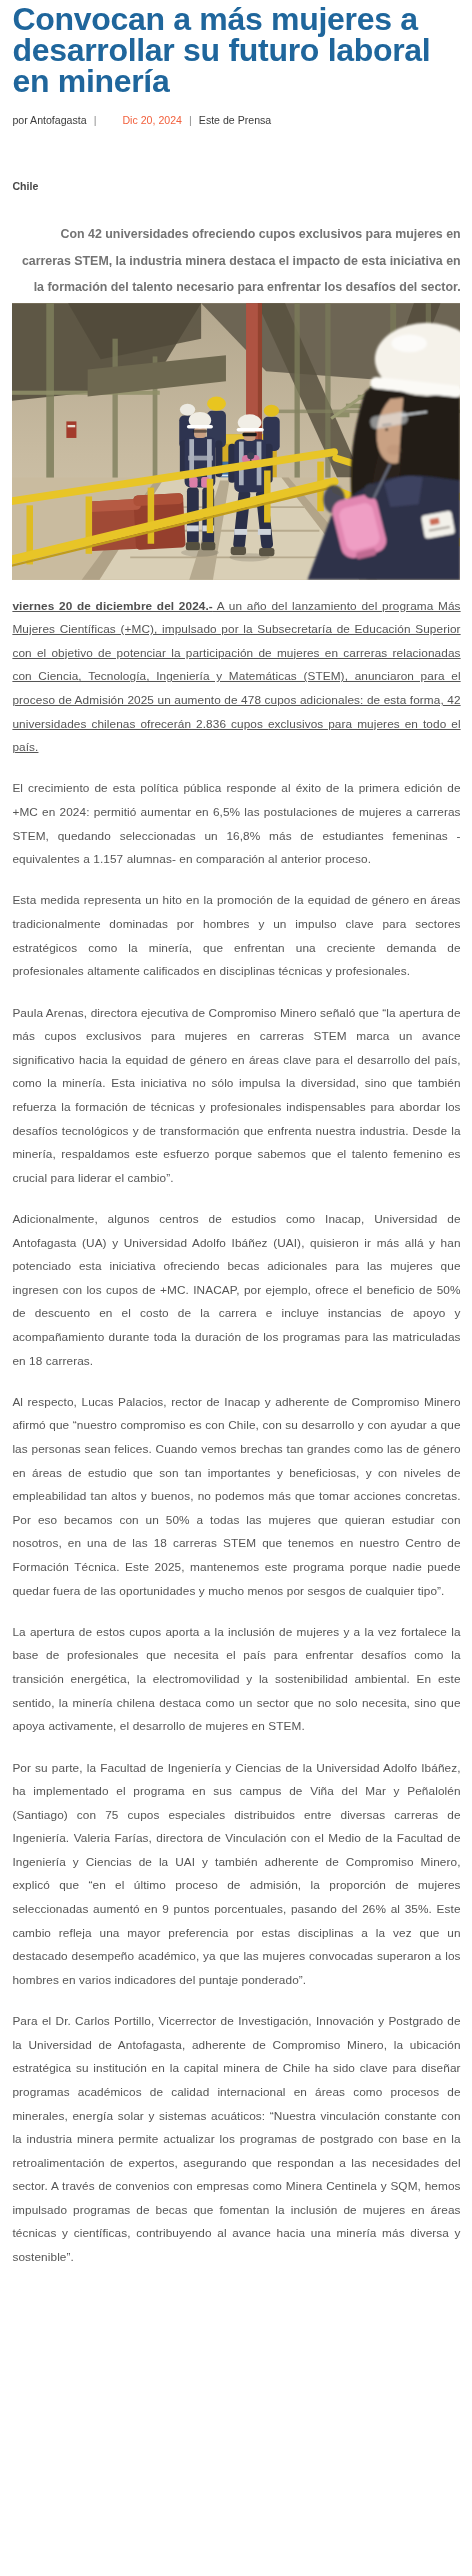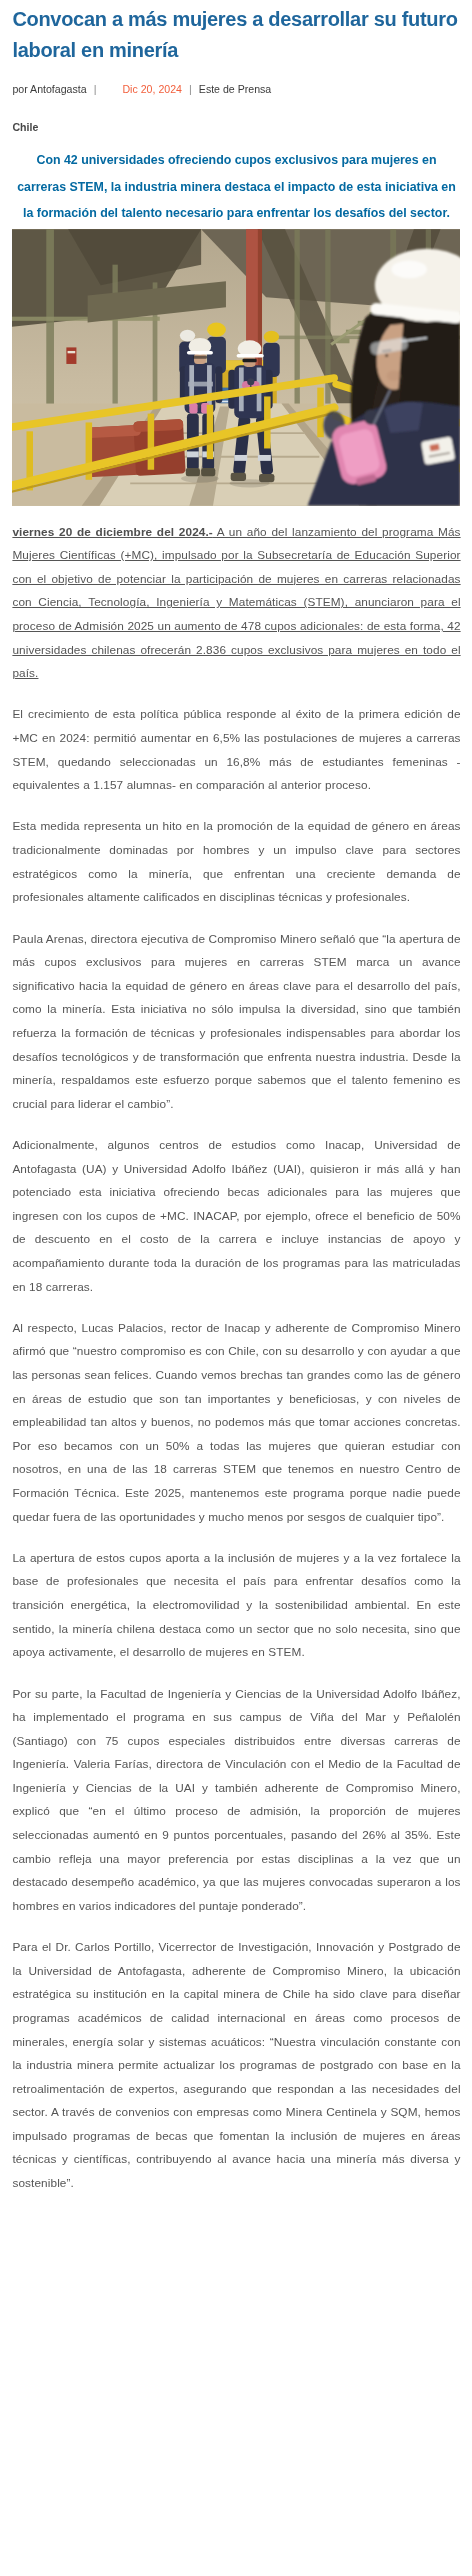--- a/index.html
+++ b/index.html
@@ -7,50 +7,50 @@
     width:473px; height:2576px;
     background:#ffffff;
     font-family:"Liberation Sans", sans-serif;
     overflow:hidden;
     -webkit-font-smoothing:antialiased;
   }
   .container { padding:3.5px 12.4px 0 12.4px; }
 
   h1.title {
     margin:0;
-    font-size:20px;
+    font-size:32px;
     line-height:31px;
     font-weight:600;
     letter-spacing:-0.3px;
     color:#1f669c;
   }
 
   .byline {
     margin-top:17.7px;
     font-size:10.6px;
     color:#3b3b3b;
   }
   .byline .sep { color:#8a8a8a; margin:0 4.1px; font-weight:300; }
   .byline .date { color:#f2603d;padding-left:19px; }
   .byline a { text-decoration:none; color:#3b3b3b; cursor:pointer; }
 
   .location {
-    margin-top:26px;
+    margin-top:54px;
     font-size:10.6px;
     font-weight:700;
     color:#474747;
   }
 
   .lead {
-    margin:14px 0 0 0;
+    margin:29px 0 0 0;
     font-size:12.4px;
     line-height:26.6px;
     font-weight:700;
-    color:#0369a1;
-    text-align:center;
+    color:#737373;
+    text-align:right;
   }
 
   figure.photo {
     margin:1.8px 0 0 0;
     width:448px; height:277px;
     overflow:hidden;
     background:#c8bba1;
   }
   figure.photo svg { display:block; }
 

